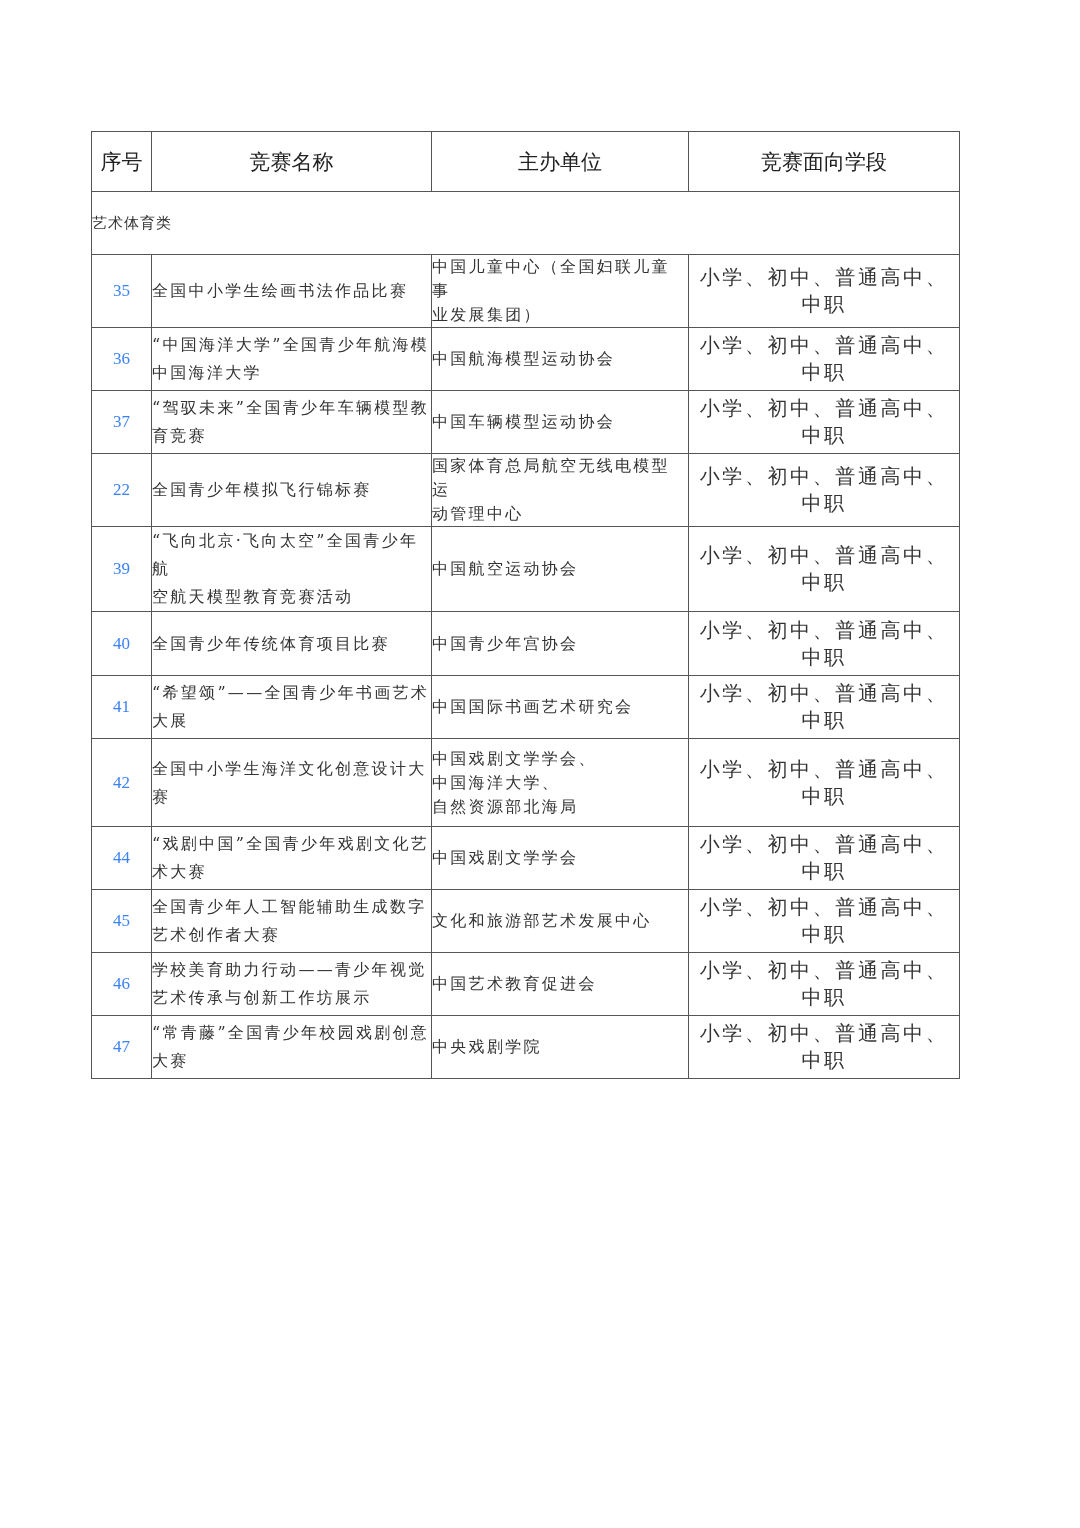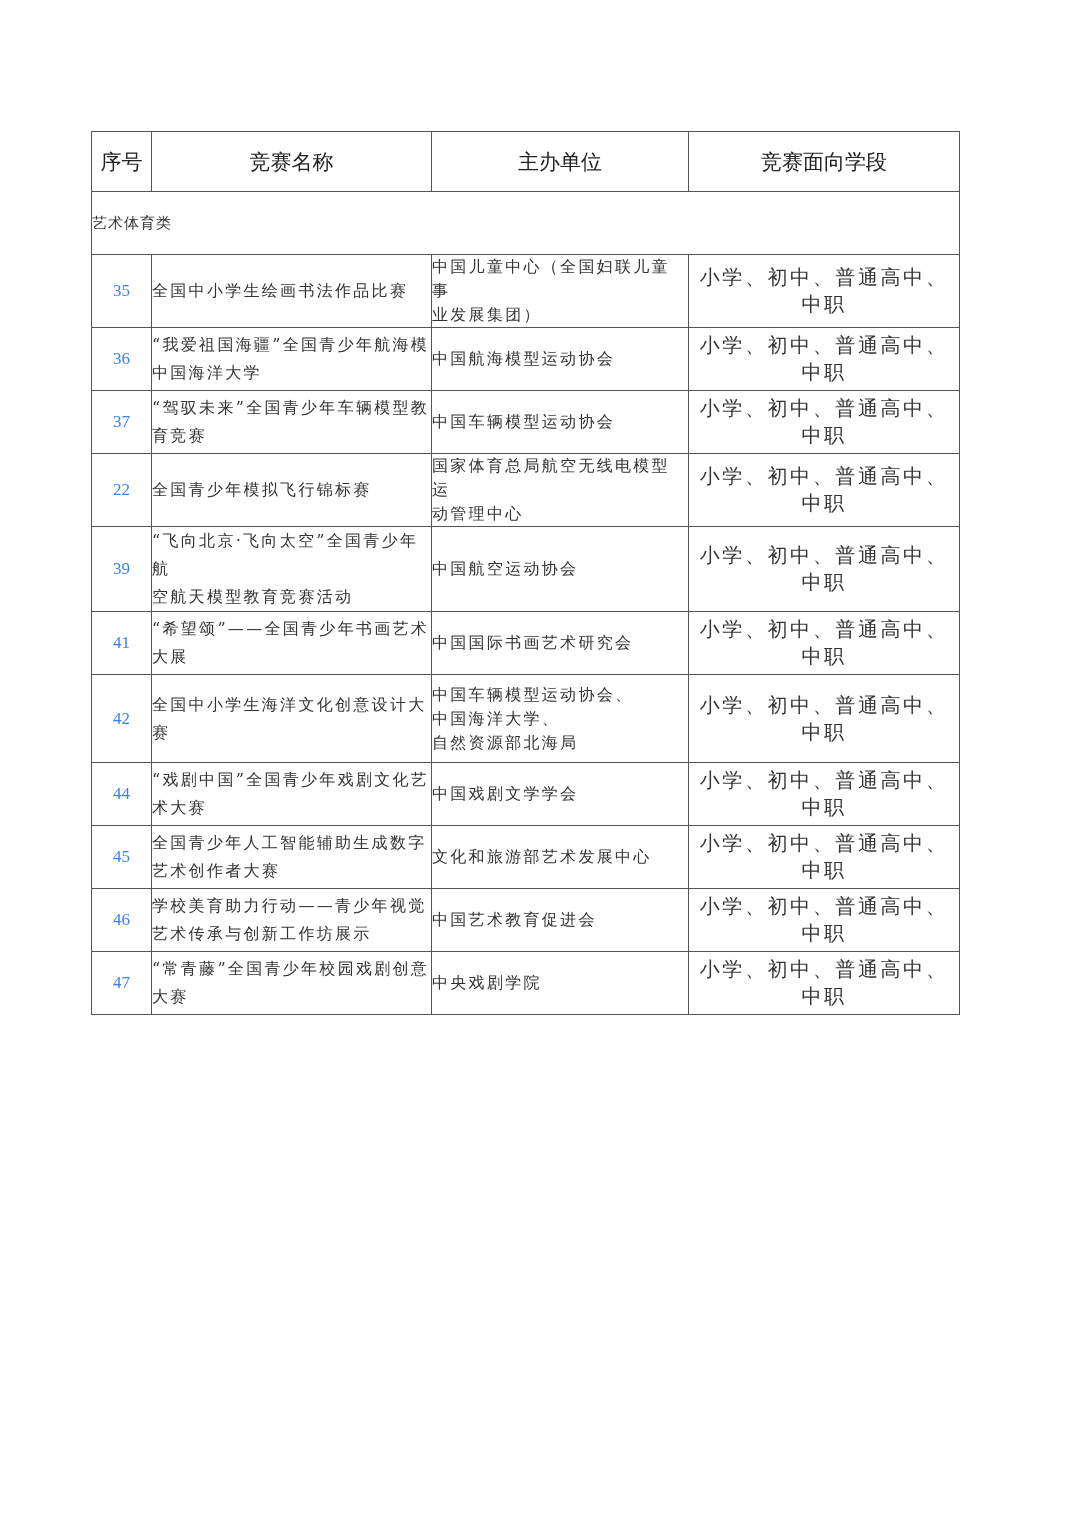--- a/index.html
+++ b/index.html
@@ -60,21 +60,21 @@
         </td>
       <td class="org">
           <span class="line">中国儿童中心（全国妇联儿童事</span>
           <span class="line">业发展集团）</span>
         </td>
       <td class="stage">小学、初中、普通高中、中职</td>
     </tr>
     <tr class="r2">
       <td class="num">36</td>
       <td class="name">
-          <span class="line">“我爱祖国海疆”全国青少年航海模</span>
+          <span class="line">“中国海洋大学”全国青少年航海模</span>
           <span class="line">中国海洋大学</span>
         </td>
       <td class="org">
           <span class="line">中国航海模型运动协会</span>
         </td>
       <td class="stage">小学、初中、普通高中、中职</td>
     </tr>
     <tr class="r2">
       <td class="num">37</td>
       <td class="name">
@@ -101,39 +101,49 @@
       <td class="num">39</td>
       <td class="name">
           <span class="line">“飞向北京·飞向太空”全国青少年航</span>
           <span class="line">空航天模型教育竞赛活动</span>
         </td>
       <td class="org">
           <span class="line">中国航空运动协会</span>
         </td>
       <td class="stage">小学、初中、普通高中、中职</td>
     </tr>
+    <tr class="r1">
+      <td class="num">40</td>
+      <td class="name">
+          <span class="line">全国青少年传统体育项目比赛</span>
+        </td>
+      <td class="org">
+          <span class="line">中国青少年宫协会</span>
+        </td>
+      <td class="stage">小学、初中、普通高中、中职</td>
+    </tr>
     <tr class="r2">
       <td class="num">41</td>
       <td class="name">
           <span class="line">“希望颂”——全国青少年书画艺术</span>
           <span class="line">大展</span>
         </td>
       <td class="org">
           <span class="line">中国国际书画艺术研究会</span>
         </td>
       <td class="stage">小学、初中、普通高中、中职</td>
     </tr>
     <tr class="r3">
       <td class="num">42</td>
       <td class="name">
           <span class="line">全国中小学生海洋文化创意设计大</span>
           <span class="line">赛</span>
         </td>
       <td class="org">
-          <span class="line">中国车辆模型运动协会、</span>
+          <span class="line">中国戏剧文学学会、</span>
           <span class="line">中国海洋大学、</span>
           <span class="line">自然资源部北海局</span>
         </td>
       <td class="stage">小学、初中、普通高中、中职</td>
     </tr>
     <tr class="r2">
       <td class="num">44</td>
       <td class="name">
           <span class="line">“戏剧中国”全国青少年戏剧文化艺</span>
           <span class="line">术大赛</span>

